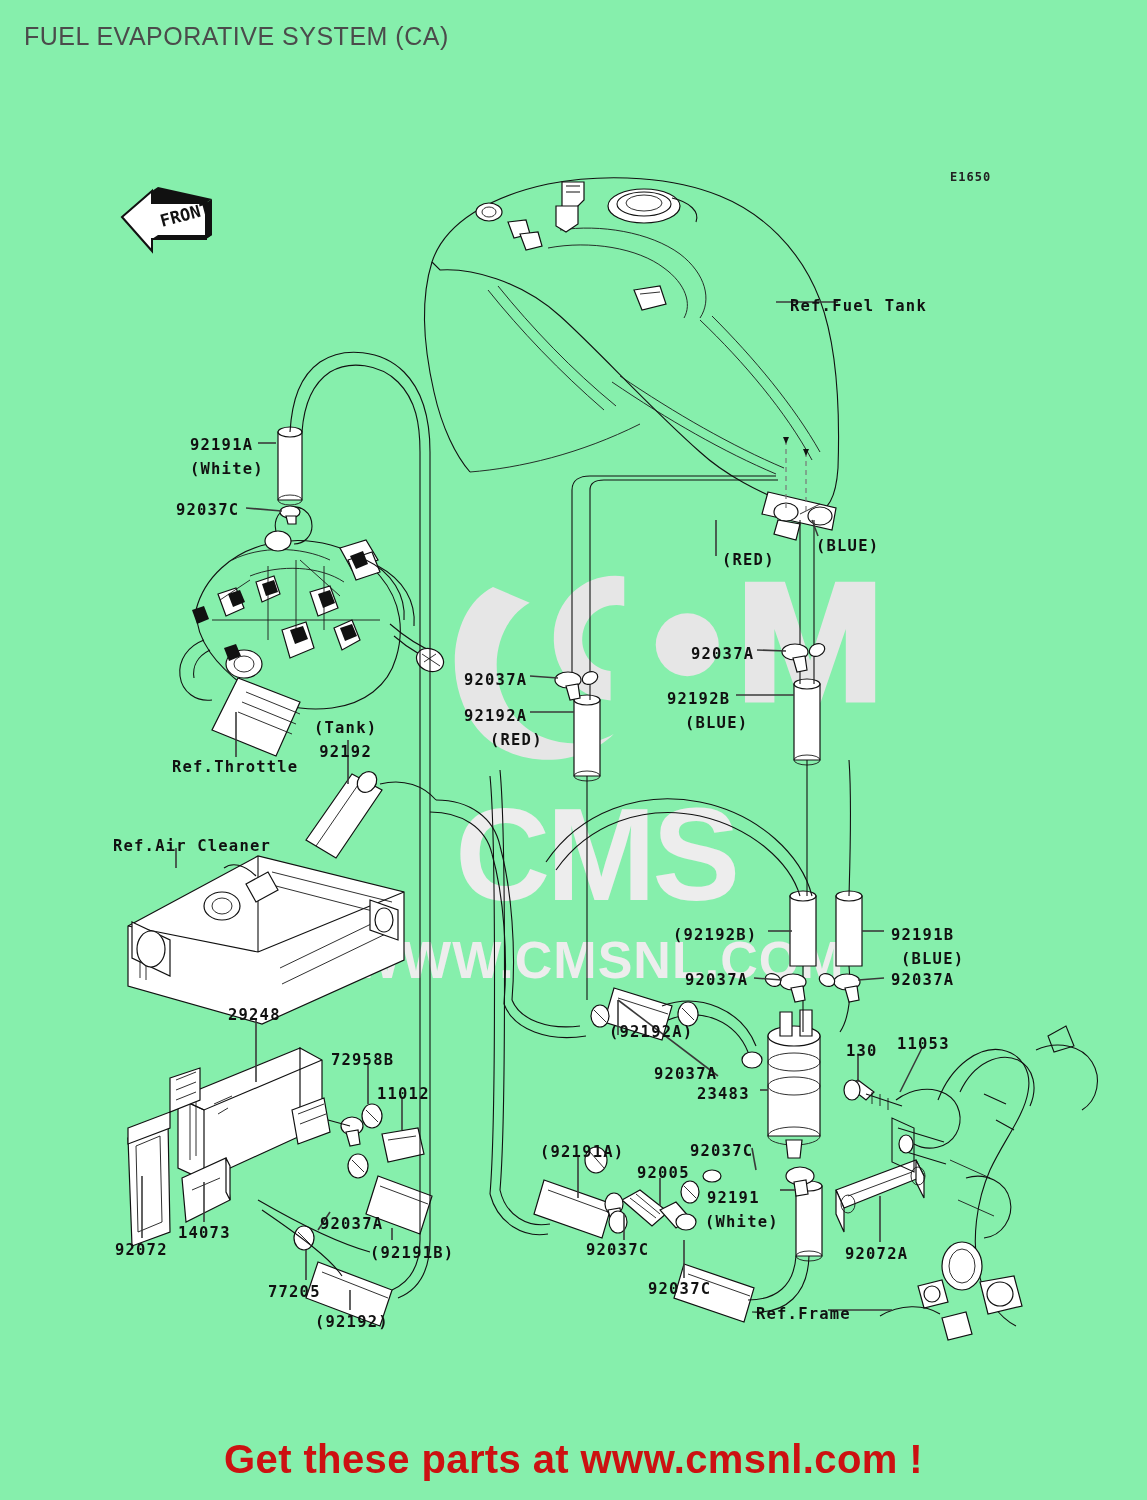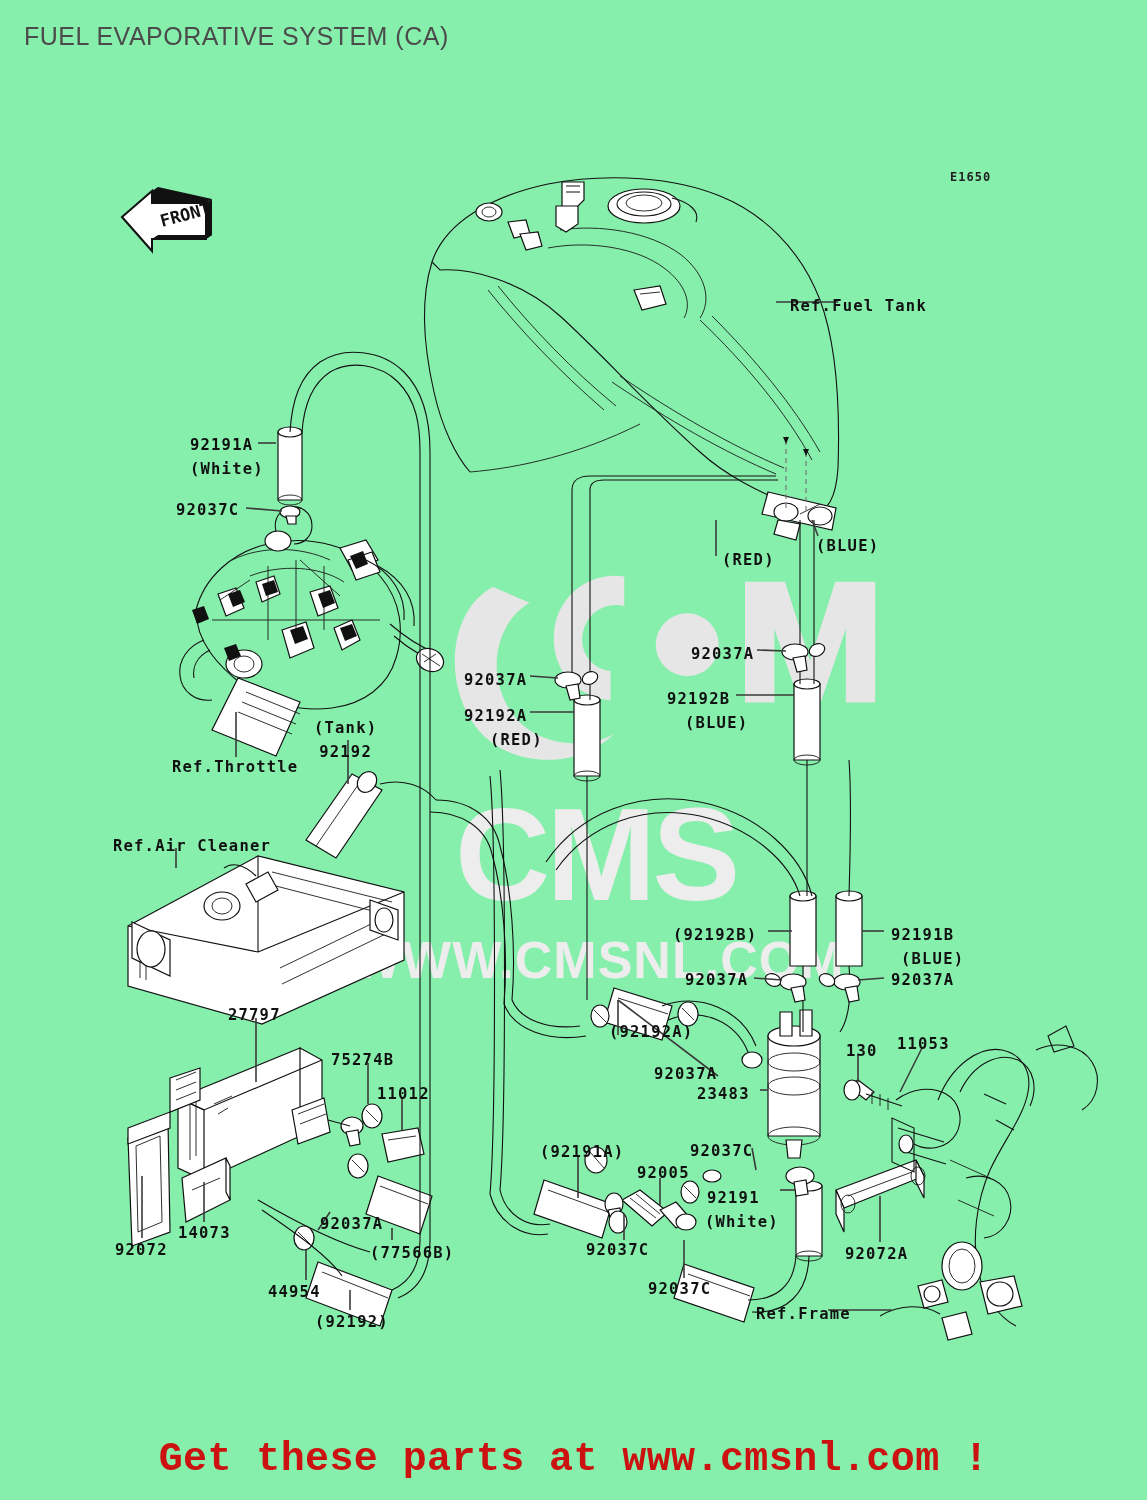--- a/index.html
+++ b/index.html
@@ -44,21 +44,21 @@
     letter-spacing: 1.2px;
     white-space: nowrap;
     line-height: 1.55;
   }
   .banner {
     position: absolute;
     left: 0;
     top: 1437px;
     width: 1147px;
     text-align: center;
-    font-family: Liberation Mono, monospace;
+    font-family: Liberation Sans, sans-serif;
     font-size: 40px;
     font-weight: bold;
     color: #cc1111;
     letter-spacing: 0.4px;
   }
   svg.art {
     position: absolute;
     left: 0;
     top: 0;
     width: 1147px;
@@ -550,45 +550,45 @@
 
   <div class="label" style="left:891px; top:923px;">
     <div>92191B</div>
     <div style="margin-left:10px;">(BLUE)</div>
   </div>
 
   <div class="label" style="left:685px; top:968px;">92037A</div>
 
   <div class="label" style="left:891px; top:968px;">92037A</div>
 
-  <div class="label" style="left:228px; top:1003px;">27797</div>
-
-  <div class="label" style="left:331px; top:1048px;">75274B</div>
+  <div class="label" style="left:228px; top:1003px;">29248</div>
+
+  <div class="label" style="left:331px; top:1048px;">72958B</div>
 
   <div class="label" style="left:377px; top:1082px;">11012</div>
 
   <div class="label" style="left:609px; top:1020px;">(92192A)</div>
 
   <div class="label" style="left:654px; top:1062px;">92037A</div>
 
   <div class="label" style="left:697px; top:1082px;">23483</div>
 
   <div class="label" style="left:846px; top:1039px;">130</div>
 
   <div class="label" style="left:897px; top:1032px;">11053</div>
 
   <div class="label" style="left:115px; top:1238px;">92072</div>
 
   <div class="label" style="left:178px; top:1221px;">14073</div>
 
   <div class="label" style="left:320px; top:1212px;">92037A</div>
 
-  <div class="label" style="left:370px; top:1241px;">(77566B)</div>
-
-  <div class="label" style="left:268px; top:1280px;">44954</div>
+  <div class="label" style="left:370px; top:1241px;">(92191B)</div>
+
+  <div class="label" style="left:268px; top:1280px;">77205</div>
 
   <div class="label" style="left:315px; top:1310px;">(92192)</div>
 
   <div class="label" style="left:540px; top:1140px;">(92191A)</div>
 
   <div class="label" style="left:690px; top:1139px;">92037C</div>
 
   <div class="label" style="left:637px; top:1161px;">92005</div>
 
   <div class="label" style="left:707px; top:1186px;">

